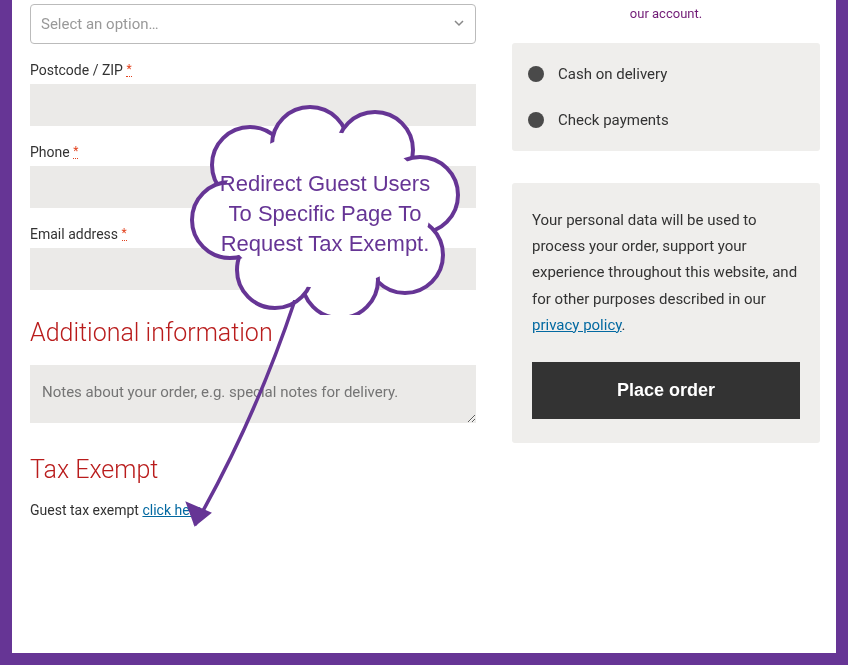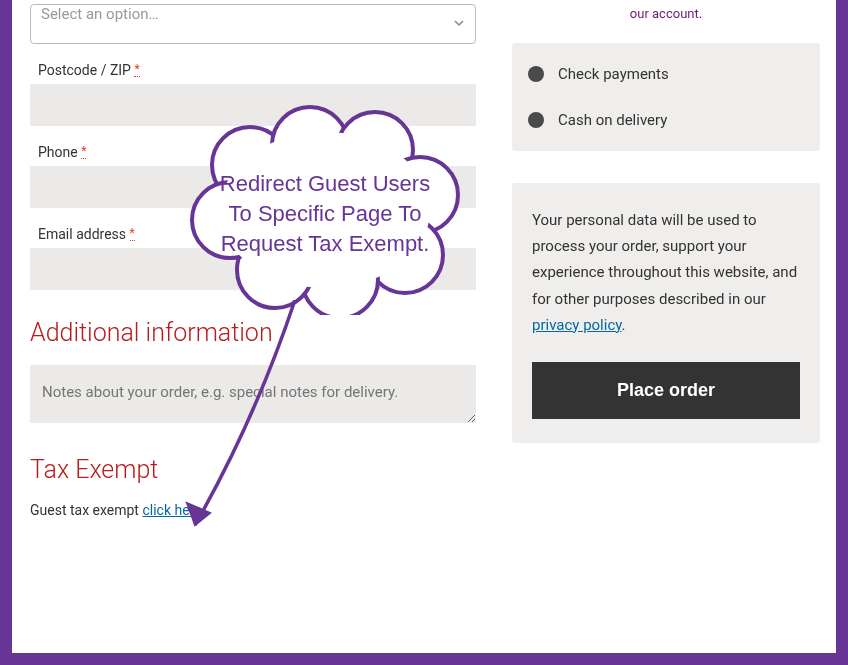--- a/index.html
+++ b/index.html
@@ -29,36 +29,35 @@
     .right-column {
       width: 340px;
       padding: 4px 16px 20px 16px;
     }
     .form-row { margin-bottom: 18px; }
     label {
       display: block;
       font-size: 14px;
       color: #333;
       margin-bottom: 6px;
-      margin-left: 8px;
     }
     .required {
       color: #e2401c;
       border-bottom: 1px dotted #e2401c;
       font-size: 12px;
       vertical-align: top;
     }
     .select-wrapper {
       position: relative;
       border: 1px solid #bbb;
       border-radius: 4px;
       background: #fff;
       height: 40px;
       display: flex;
-      align-items: flex-start;
+      align-items: center;
       padding: 0 10px;
       color: #999;
       font-size: 15px;
       cursor: pointer;
     }
     .select-wrapper .chevron {
       position: absolute;
       right: 10px;
       top: 50%;
       transform: translateY(-50%);
@@ -235,25 +234,25 @@
       <span>Guest tax exempt </span><a class="link">click here</a><span>.</span>
     </p>
   </div>
 
   <div class="right-column">
     <p class="right-text">our account.</p>
 
     <div class="payment-box">
       <div class="payment-option">
         <span class="radio-dot"></span>
-        <span>Check payments</span>
+        <span>Cash on delivery</span>
       </div>
       <div class="payment-option">
         <span class="radio-dot"></span>
-        <span>Cash on delivery</span>
+        <span>Check payments</span>
       </div>
     </div>
 
     <div class="privacy-box">
       <p class="privacy-text">
         <span>Your personal data will be used to process your order, support your experience throughout this website, and for other purposes described in our </span><a class="link">privacy policy</a><span>.</span>
       </p>
       <button class="place-order-btn">Place order</button>
     </div>
   </div>

